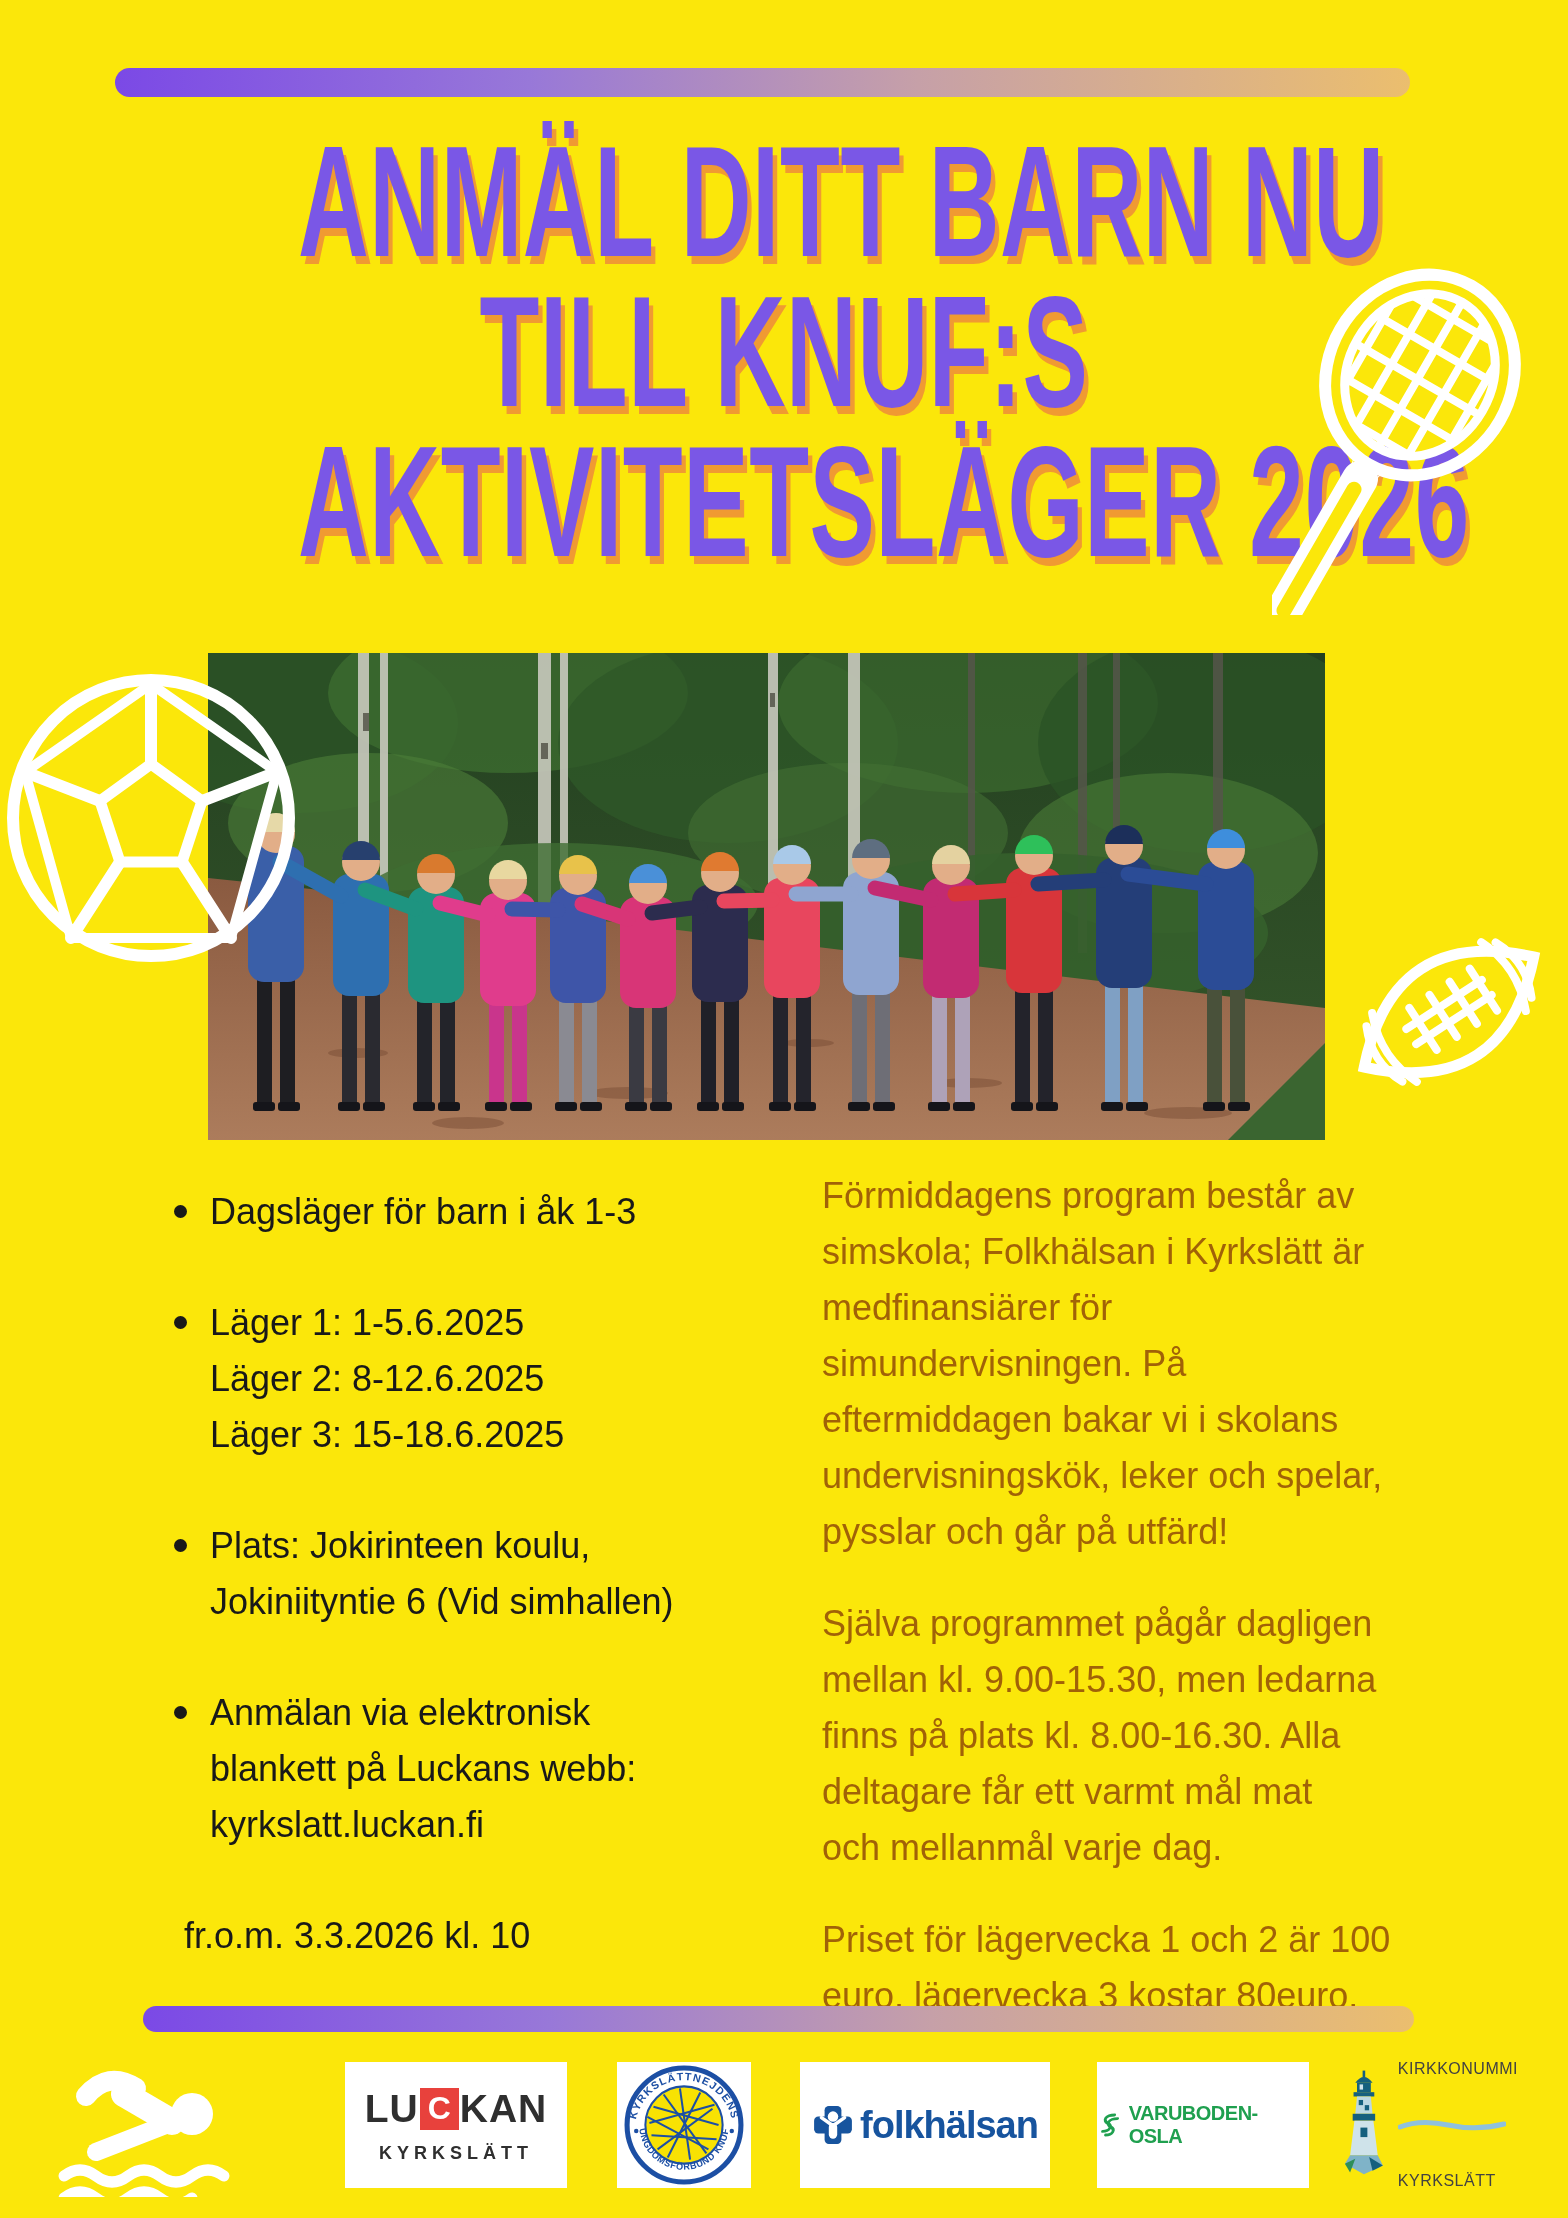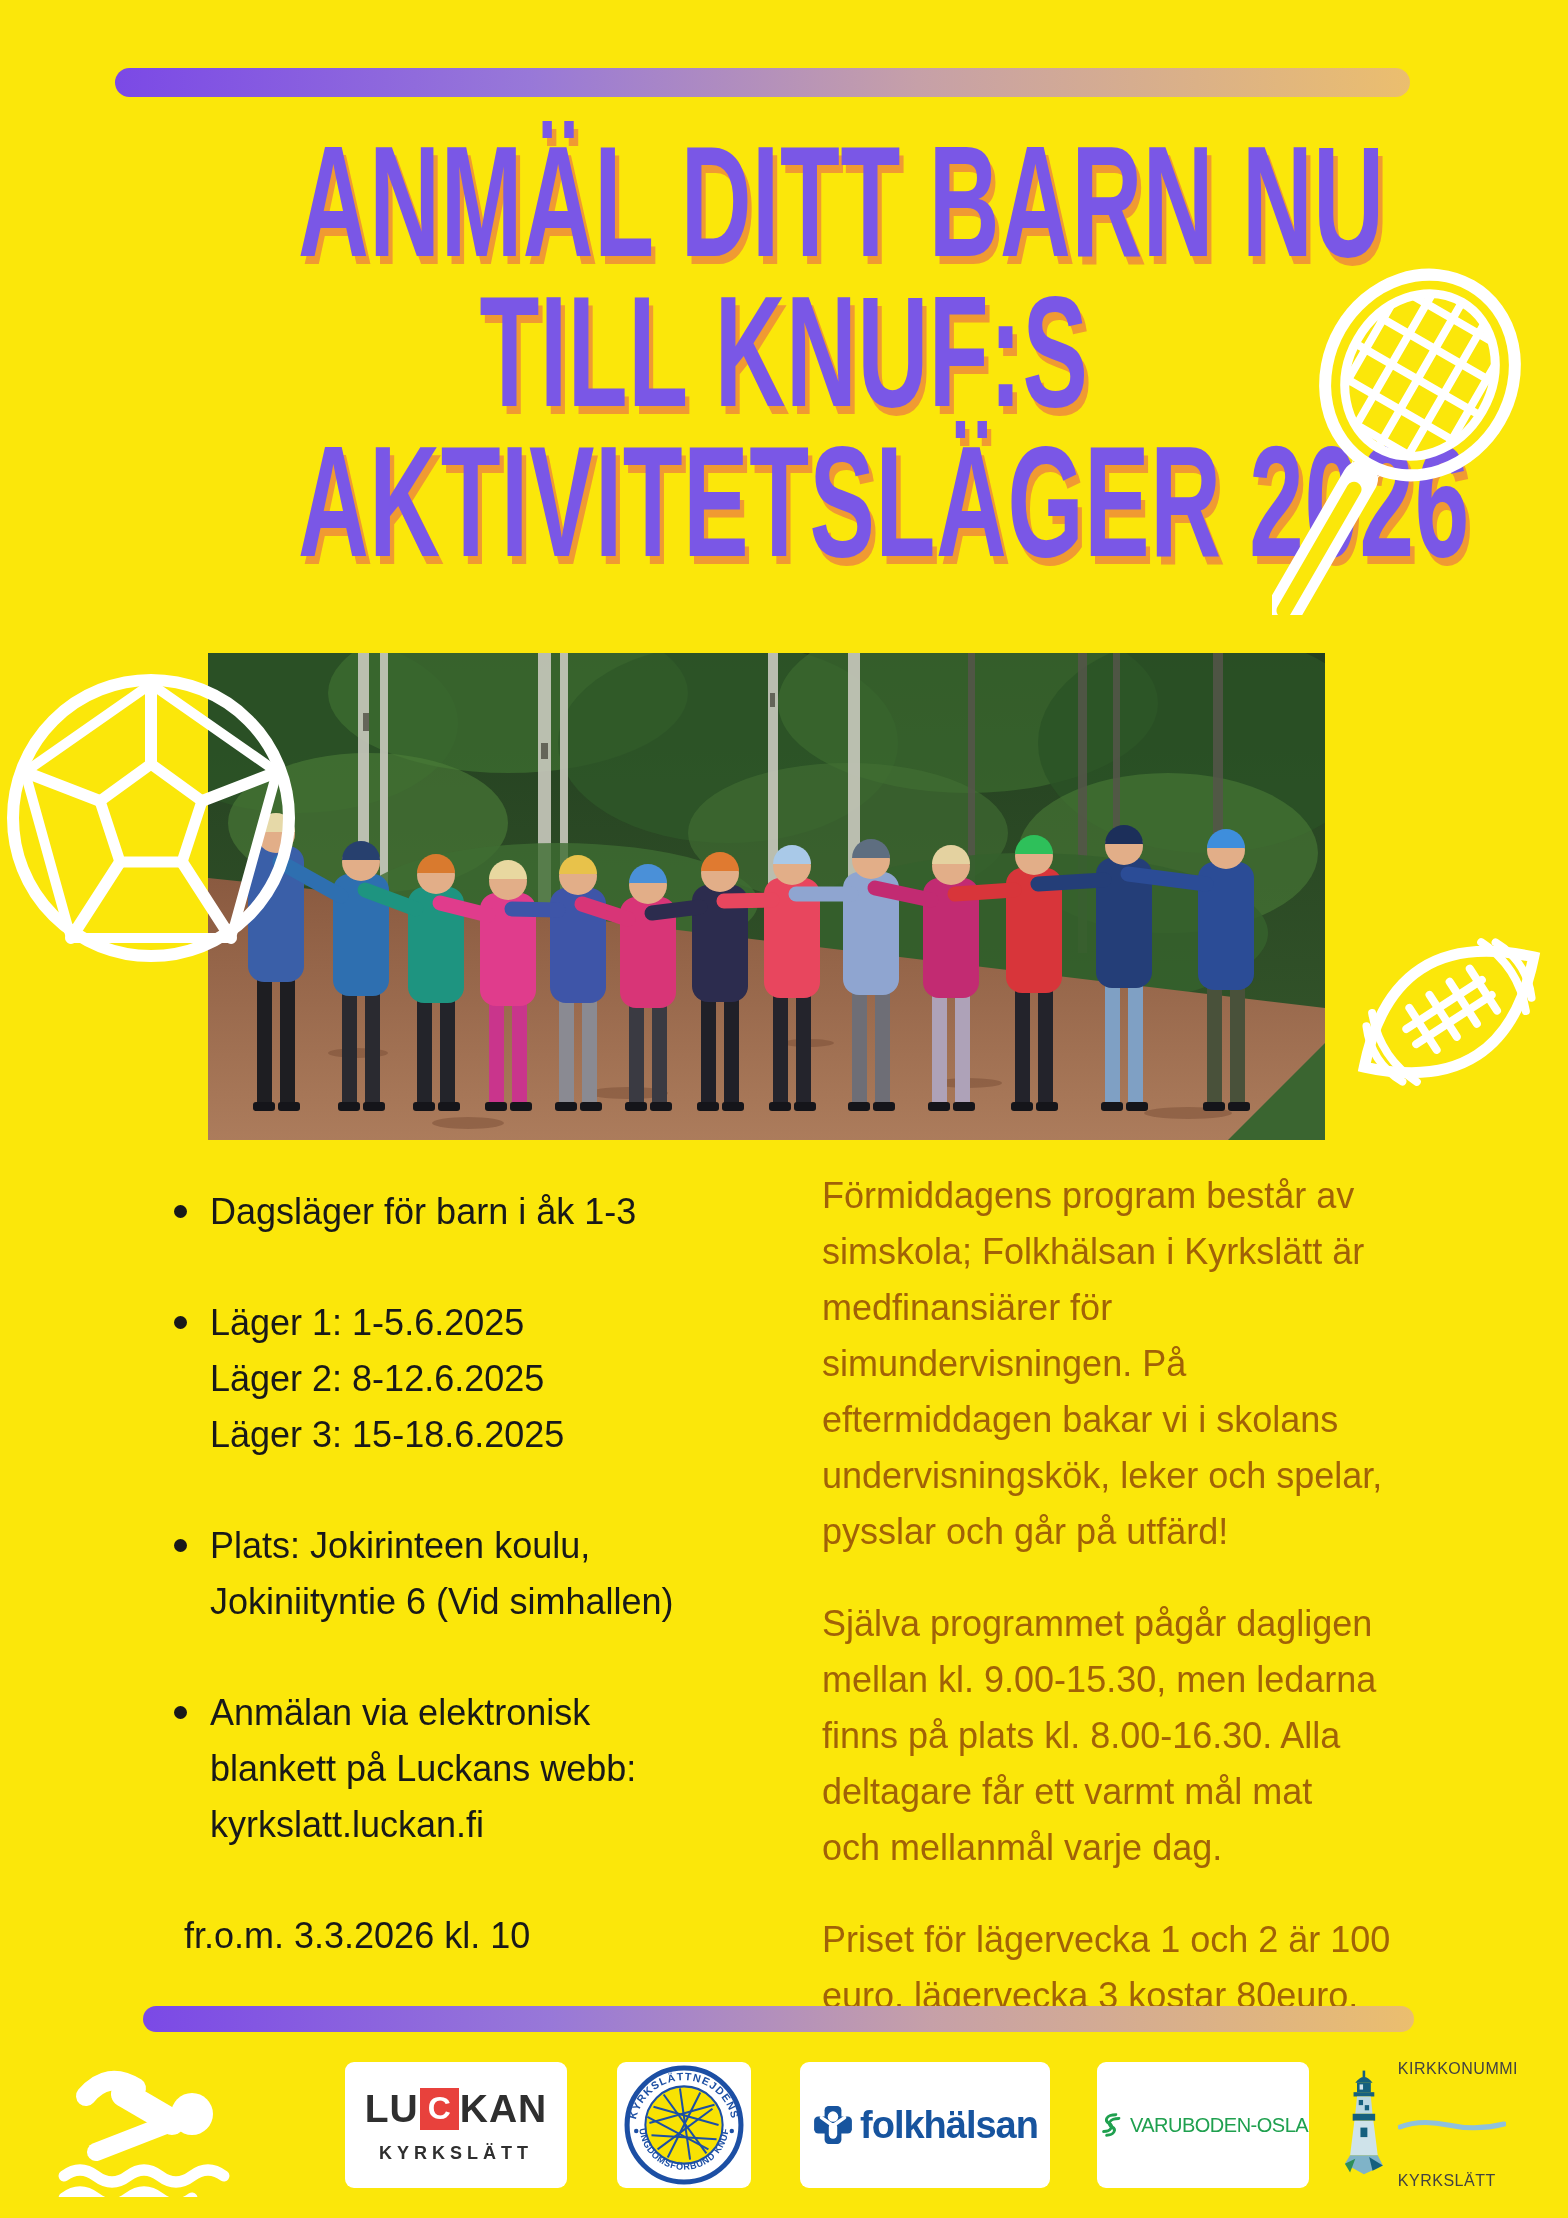--- a/index.html
+++ b/index.html
@@ -26,35 +26,35 @@
   .left-col ul{list-style:none;margin:16px;padding:0;}
   .left-col li{position:relative;padding-left:46px;margin-bottom:55px;
     font-size:36px;line-height:56px;white-space:pre-line;}
   .left-col li::before{content:'';position:absolute;left:10px;top:21px;width:13px;height:13px;
     border-radius:50%;background:#191919;}
   .reg-note{font-size:36px;line-height:56px;margin-left:36px;}
 
   .right-col{position:absolute;left:822px;top:1168px;width:660px;color:#a16207;}
   .right-col p{margin:0 0 36px 0;font-size:36px;line-height:56px;white-space:pre-line;}
 
-  .footer-card{position:absolute;background:#FFFFFF;display:flex;align-items:center;justify-content:center;border-radius:9px;}
+  .footer-card{position:absolute;background:#FFFFFF;display:flex;align-items:center;justify-content:center;}
   .swimmer{position:absolute;left:50px;top:2052px;width:200px;height:145px;}
 
   .luckan{left:345px;top:2062px;width:222px;height:126px;flex-direction:column;}
   .luckan-row{display:flex;align-items:center;}
   .luckan-txt{font-size:39px;font-weight:bold;color:#2F2F2F;letter-spacing:1px;}
   .luckan-c{display:inline-flex;align-items:center;justify-content:center;width:39px;height:42px;
     background:#E8413C;color:#FFFFFF;font-size:32px;font-weight:bold;margin:0 1px;}
   .luckan-sub{font-size:18px;font-weight:bold;letter-spacing:5px;color:#2F2F2F;margin-top:12px;}
 
   .knuf{left:617px;top:2062px;width:134px;height:126px;}
   .folkhalsan{left:800px;top:2062px;width:250px;height:126px;}
   .fh-word{font-size:38px;font-weight:bold;color:#17549E;letter-spacing:-1px;margin-left:6px;}
   .varuboden{left:1097px;top:2062px;width:212px;height:126px;}
-  .vb-word{font-size:20px;font-weight:normal;color:#1FA04F;margin-left:8px;letter-spacing:-0.5px;}
+  .vb-word{font-size:20px;font-weight:bold;color:#1FA04F;margin-left:8px;letter-spacing:-0.5px;}
 
   .kirkkonummi{position:absolute;left:1338px;top:2058px;width:180px;height:134px;
     display:flex;align-items:center;}
   .kk-text{display:flex;flex-direction:column;margin-left:8px;gap:40px;}
   .kk-line{font-size:16px;color:#424242;letter-spacing:0.5px;}
 </style>
 </head>
 <body>
 
 <div class="page">

